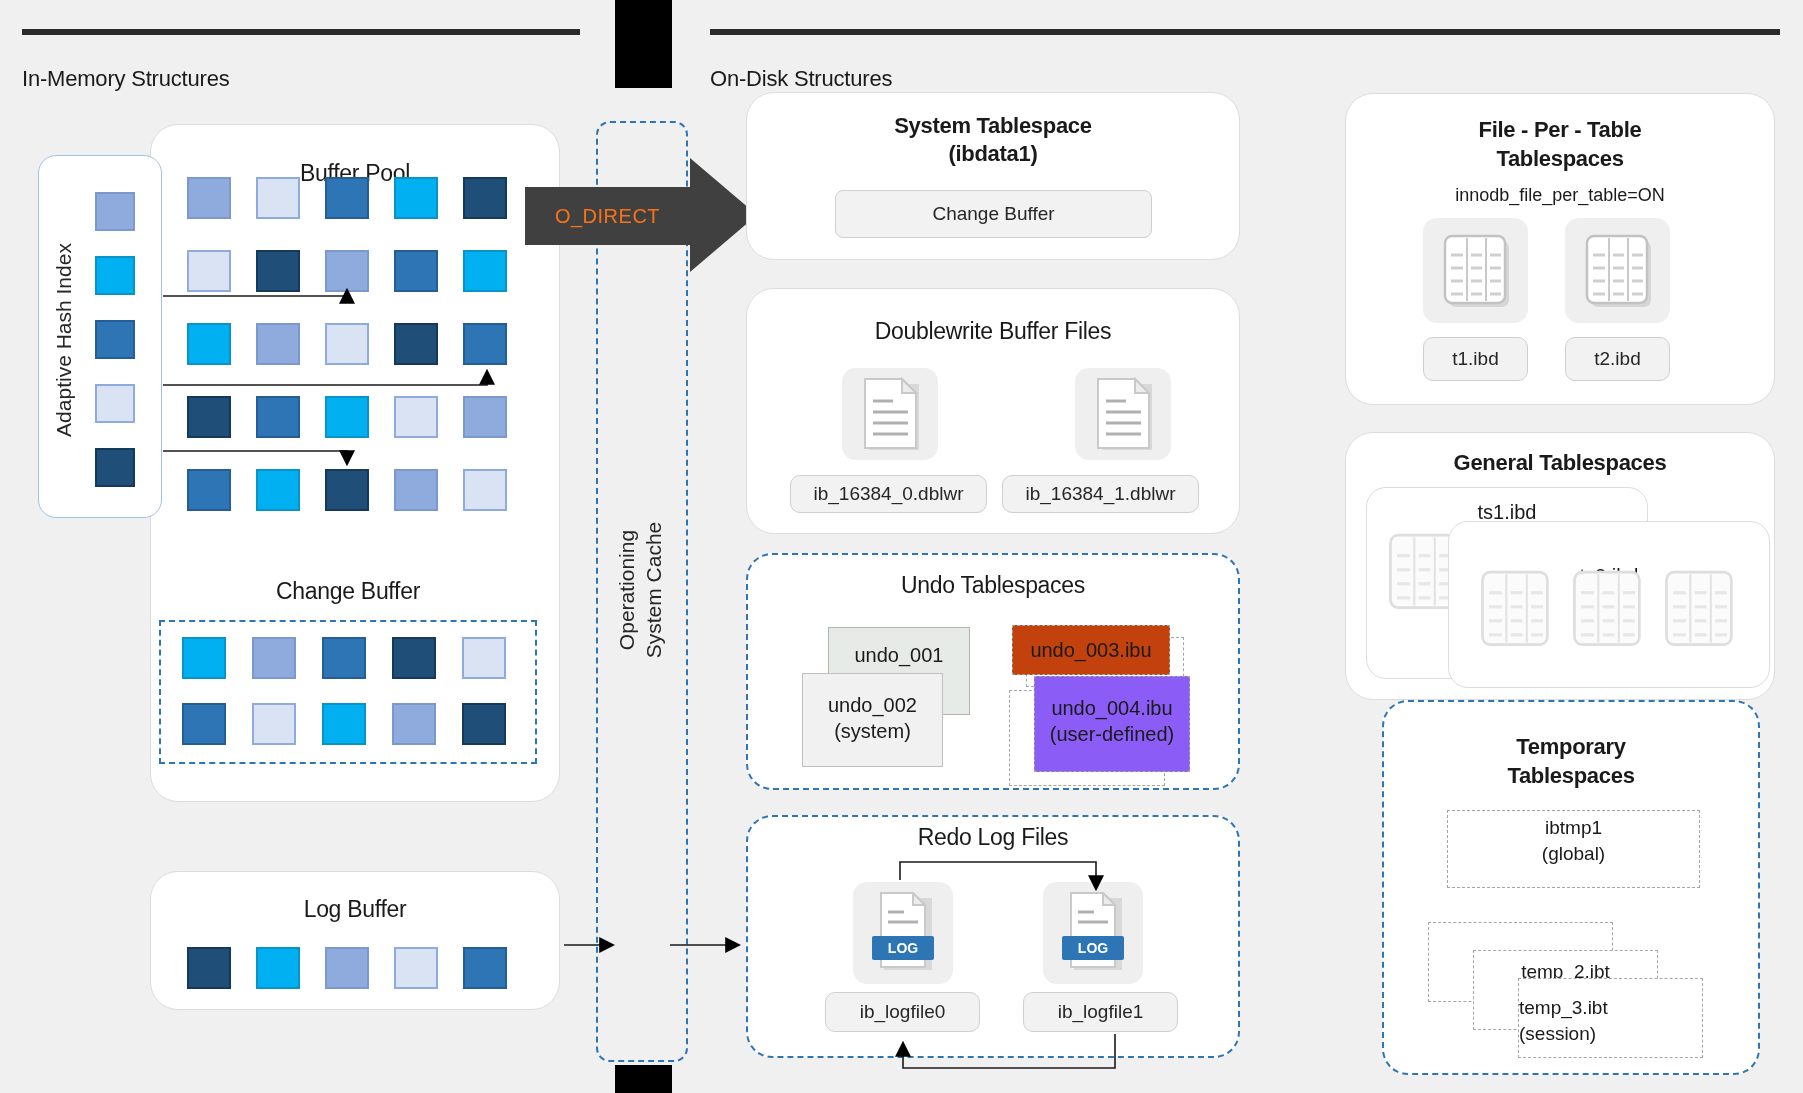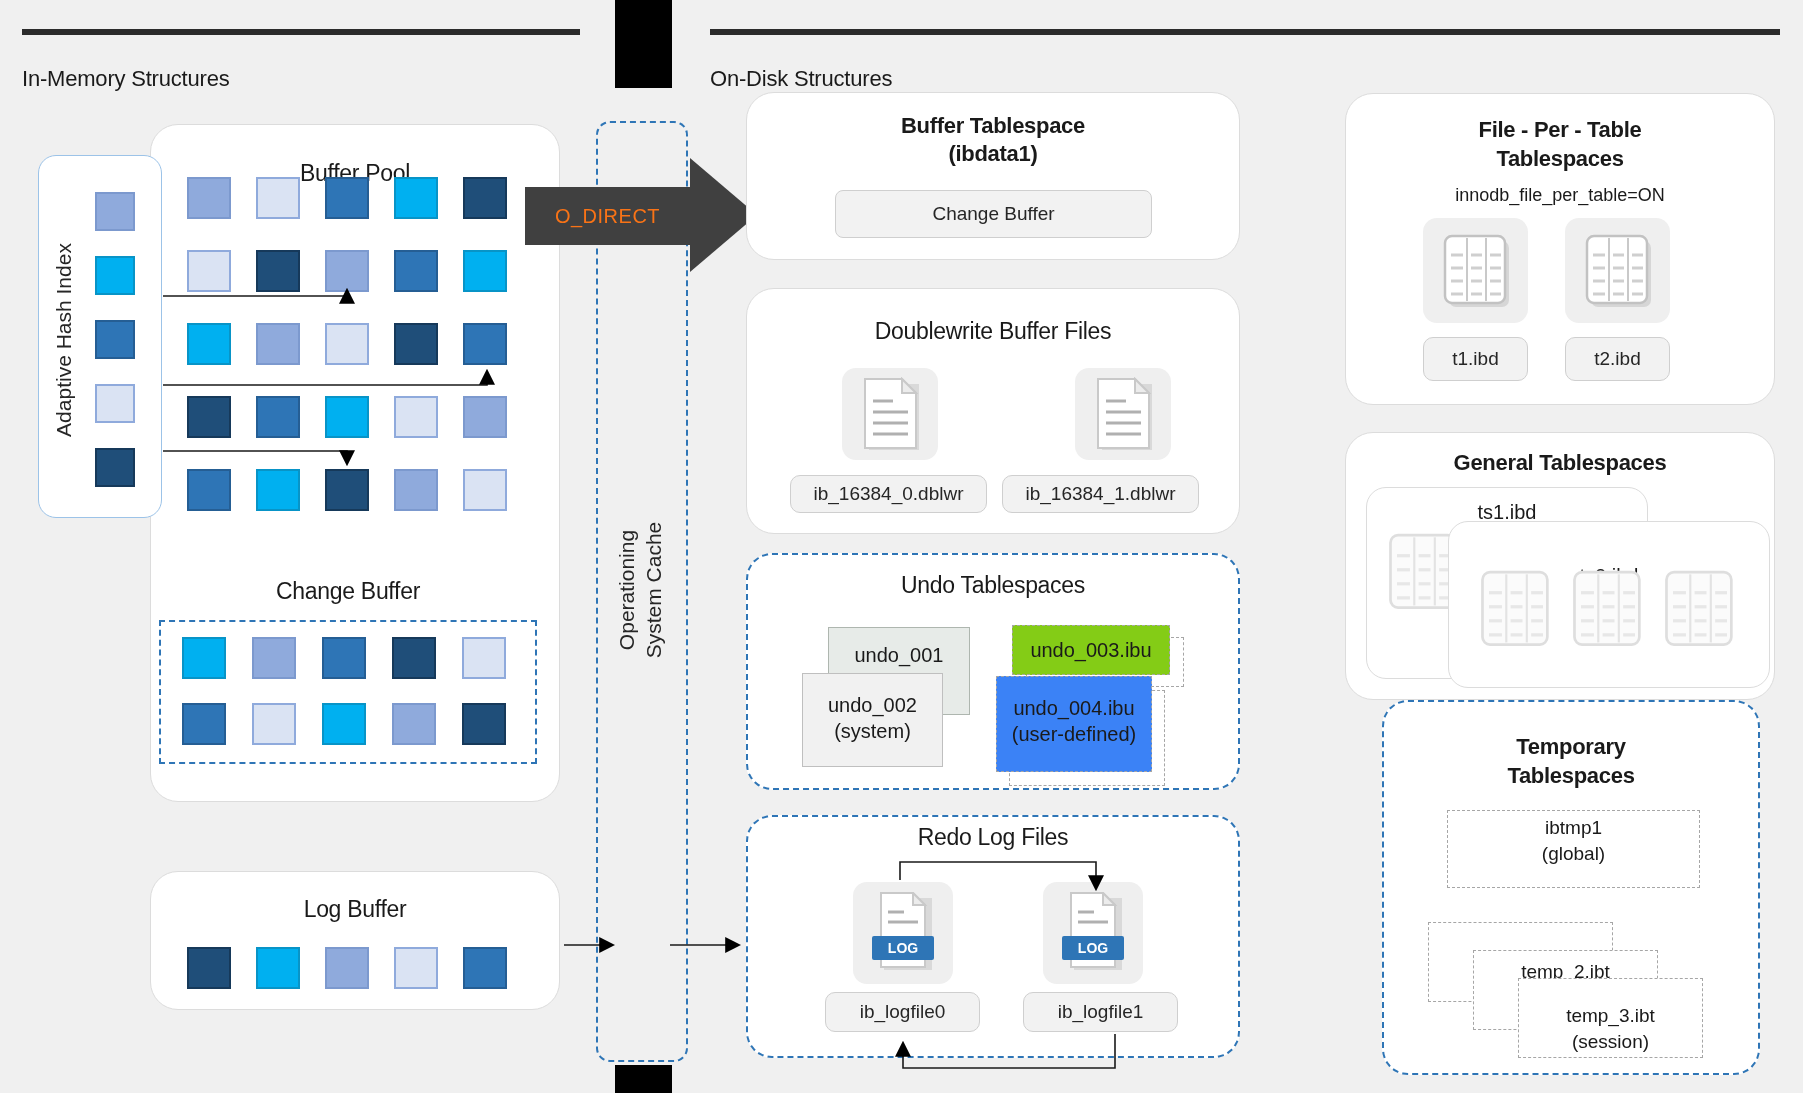--- a/index.html
+++ b/index.html
@@ -113,21 +113,21 @@
     <div class="sq" style="background: rgb(218, 227, 243); border-color: rgb(143, 170, 220);"></div>
     <div class="sq" style="background: rgb(46, 117, 182); border-color: rgb(37, 94, 148);"></div>
   </div>
 
 <div class="abs odirect" style="left:525px;top:187px;width:165px;height:58px">O_DIRECT</div>
 <svg class="abs" style="left:690px;top:158px" width="68" height="114">
   <polygon points="0,0 0,114 67,57" fill="#404040"></polygon>
 </svg>
 
 <div class="abs card" style="left:746px;top:92px;width:494px;height:168px"></div>
-<div class="abs ttl-b" style="left:746px;top:113px;width:494px">Buffer Tablespace</div>
+<div class="abs ttl-b" style="left:746px;top:113px;width:494px">System Tablespace</div>
 <div class="abs ttl-b" style="left:746px;top:141px;width:494px">(ibdata1)</div>
 <div class="abs pill" style="left:835px;top:190px;width:317px;height:48px;border-radius:8px">Change Buffer</div>
 
 <div class="abs card" style="left:746px;top:288px;width:494px;height:246px"></div>
 <div class="abs ttl" style="left:746px;top:318px;width:494px">Doublewrite Buffer Files</div>
 
 <div class="abs tile" style="left:842px;top:368px;width:96px;height:92px">
   <svg width="60" height="74" viewBox="0 0 60 74">
     <rect x="9" y="7" width="50" height="66" fill="#d9d9d9"></rect>
     <path d="M5 2 h37 l14 14 v55 h-51 z" fill="#fff" stroke="#c9c9c9" stroke-width="2"></path>
@@ -159,24 +159,24 @@
   <div style="text-align:center;margin-top:16px;font-size:20px">undo_001</div>
 </div>
 <div class="abs" style="left:802px;top:673px;width:141px;height:94px;background:#f1f1f1;border:1.5px solid #bfbfbf">
   <div style="text-align:center;margin-top:18px;font-size:20px;line-height:26px">
     <div>undo_002</div>
     <div>(system)</div>
   </div>
 </div>
 
 <div class="abs dashed-gray" style="left:1026px;top:637px;width:158px;height:50px"></div>
-<div class="abs dashed-gray" style="left:1012px;top:625px;width:158px;height:50px;background:#84cc16;display:flex;align-items:center;justify-content:center;font-size:20px">undo_003.ibu</div>
+<div class="abs dashed-gray" style="left:1012px;top:625px;width:158px;height:50px;background:#c2410c;display:flex;align-items:center;justify-content:center;font-size:20px">undo_003.ibu</div>
 
 <div class="abs dashed-gray" style="left:1009px;top:690px;width:156px;height:96px"></div>
-<div class="abs dashed-gray" style="left:996px;top:676px;width:156px;height:96px;background:#3b82f6">
+<div class="abs dashed-gray" style="left:1034px;top:676px;width:156px;height:96px;background:#8b5cf6">
   <div style="text-align:center;margin-top:18px;font-size:20px;line-height:26px">
     <div>undo_004.ibu</div>
     <div>(user-defined)</div>
   </div>
 </div>
 
 <div class="abs dashed-blue" style="left:746px;top:815px;width:494px;height:243px"></div>
 <div class="abs ttl" style="left:746px;top:824px;width:494px">Redo Log Files</div>
 
 <div class="abs tile" style="left:853px;top:882px;width:100px;height:102px">
@@ -358,21 +358,21 @@
     <div>(session)</div>
   </div>
 </div>
 <div class="abs dashed-gray" style="left:1473px;top:950px;width:185px;height:80px;background:#fff;z-index:3">
   <div style="text-align:center;margin-top:8px;font-size:19px;line-height:26px">
     <div>temp_2.ibt</div>
     <div>(session)</div>
   </div>
 </div>
 <div class="abs dashed-gray" style="left:1518px;top:978px;width:185px;height:80px;background:#fff;z-index:4">
-  <div style="text-align:center;margin-top:24px;font-size:19px;line-height:26px">
+  <div style="text-align:left;margin-top:16px;font-size:19px;line-height:26px">
     <div>temp_3.ibt</div>
     <div>(session)</div>
   </div>
 </div>
 
 <svg class="overlay" width="1803" height="1093">
   <defs>
     <marker id="ah" markerWidth="10" markerHeight="10" refX="8" refY="5" orient="auto">
       <path d="M0,0 L10,5 L0,10 z" fill="#000"></path>
     </marker>

